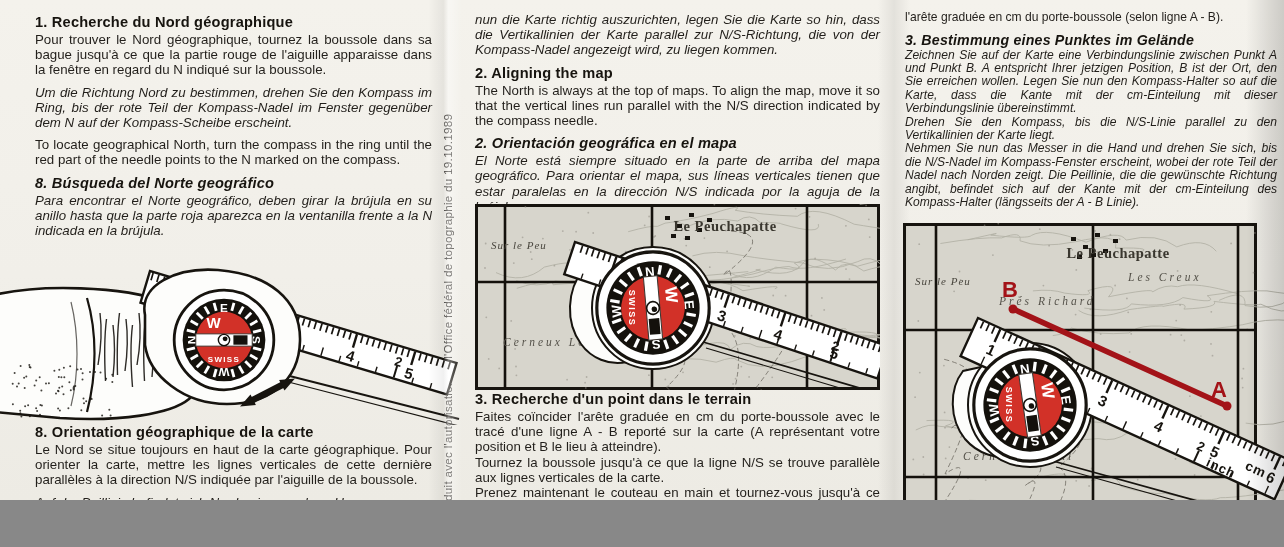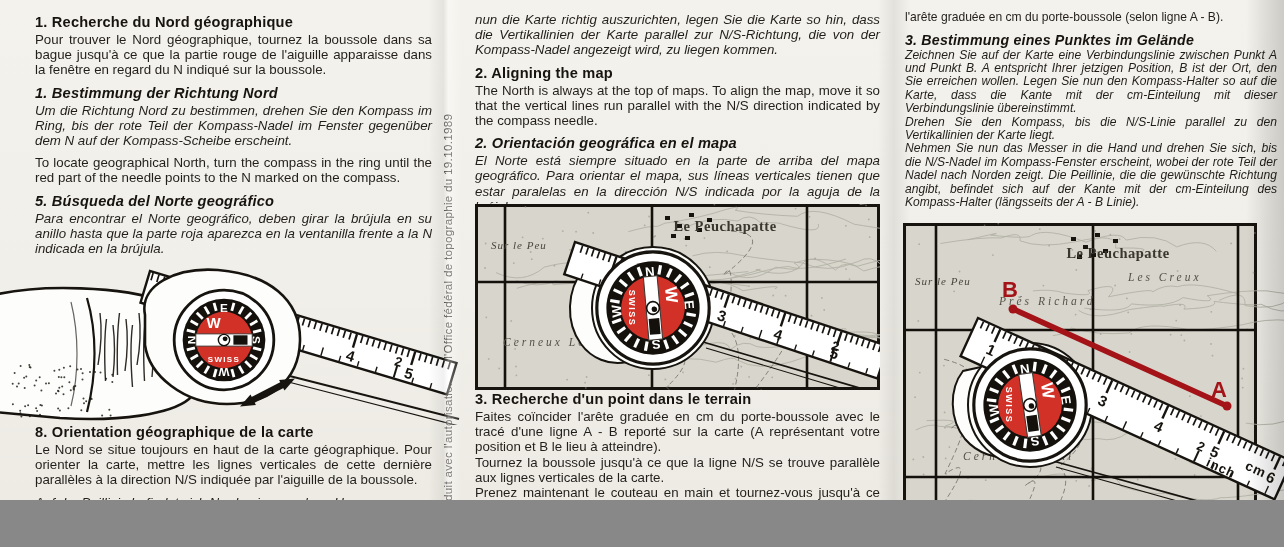--- a/index.html
+++ b/index.html
@@ -41,28 +41,27 @@
 <body>
 
 <div id="page">
 
   <div class="col c-left" style="left:35px;top:14px;width:397px;">
     <div class="sec">
       <h3>1. Recherche du Nord géographique</h3>
       <p>Pour trouver le Nord géographique, tournez la boussole dans sa bague jusqu'à ce que la partie rouge de l'aiguille apparaisse dans la fenêtre en regard du N indiqué sur la boussole.</p>
     </div>
     <div class="sec it">
-      <h3>1. Bestimmung der Richtung Nord</h3>
       <p>Um die Richtung Nord zu bestimmen, drehen Sie den Kompass im Ring, bis der rote Teil der Kompass-Nadel im Fenster gegenüber dem N auf der Kompass-Scheibe erscheint.</p>
     </div>
     <div class="sec">
       <p>To locate geographical North, turn the compass in the ring until the red part of the needle points to the N marked on the compass.</p>
     </div>
     <div class="sec it">
-      <h3>5. Búsqueda del Norte geográfico</h3>
+      <h3>8. Búsqueda del Norte geográfico</h3>
       <p>Para encontrar el Norte geográfico, deben girar la brújula en su anillo hasta que la parte roja aparezca en la ventanilla frente a la N indicada en la brújula.</p>
     </div>
   </div>
 
   <div class="col c-left" style="left:35px;top:424px;width:397px;">
     <div class="sec">
       <h3>8. Orientation géographique de la carte</h3>
       <p>Le Nord se situe toujours en haut de la carte géographique. Pour orienter la carte, mettre les lignes verticales de cette dernière parallèles à la direction N/S indiquée par l'aiguille de la boussole.</p>
     </div>
     <div class="sec it">

